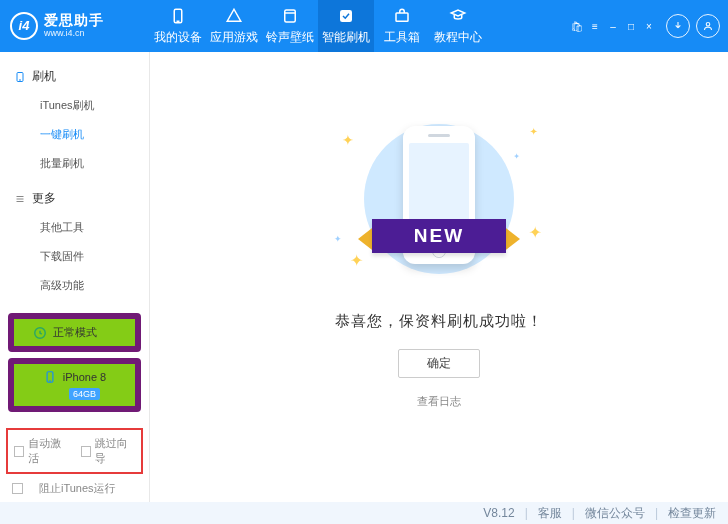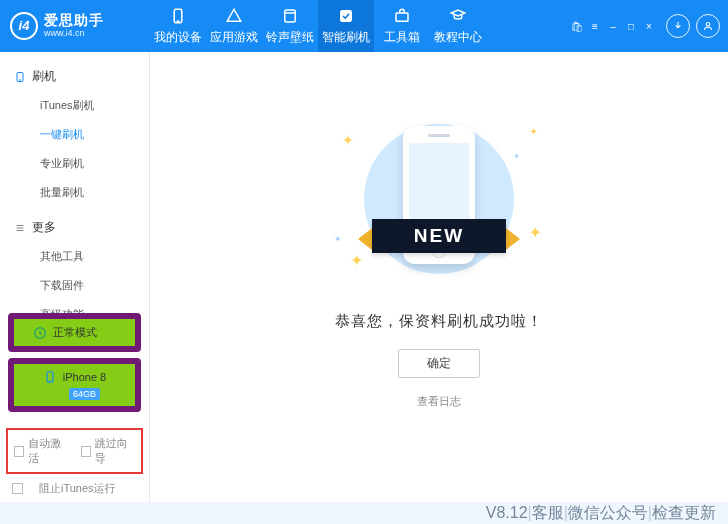--- a/index.html
+++ b/index.html
@@ -47,33 +47,33 @@
   .prevent { position: absolute; left: 12px; bottom: 6px; display: flex; align-items: center; gap: 16px; font-size: 11px; color: #888; }
 
   
   .main { flex: 1; position: relative; display: flex; flex-direction: column; align-items: center; justify-content: flex-start; padding-top: 60px; }
   .illus { width: 210px; height: 180px; position: relative; }
   .congrats { margin-top: 20px; font-size: 15px; color: #333; letter-spacing: 1px; }
   .ok-btn { margin-top: 18px; border: 1px solid #ccc; background: #fff; padding: 5px 28px; font-size: 12px; color: #444; cursor: pointer; border-radius: 2px; }
   .log-link { margin-top: 16px; font-size: 11px; color: #888; cursor: pointer; }
 
   
-  .footer { position: absolute; left: 0; right: 0; bottom: 0; height: 22px; background: #f0f6fd; display: flex; align-items: center; justify-content: flex-end; padding: 0 12px; font-size: 16px; color: #74879c; }
+  .footer { position: absolute; left: 0; right: 0; bottom: 0; height: 22px; background: #f0f6fd; display: flex; align-items: center; justify-content: flex-end; gap: 10px; padding: 0 12px; font-size: 12px; color: #74879c; }
   .footer .sep { color: #bccadb; }
 
   
   .stars { position: absolute; inset: 0; }
   .star { position: absolute; color: #ffd257; font-size: 14px; }
   .circle-bg { position: absolute; left: 50%; top: 50%; transform: translate(-50%, -52%); width: 150px; height: 150px; border-radius: 50%; background: #cfe9ff; }
   .phone { position: absolute; left: 50%; top: 50%; transform: translate(-50%, -55%); width: 72px; height: 138px; background: #fff; border-radius: 12px; box-shadow: 0 4px 10px rgba(0,0,0,.15); }
   .phone::before { content: ""; position: absolute; top: 8px; left: 50%; transform: translateX(-50%); width: 22px; height: 3px; background: #d0d7df; border-radius: 2px; }
   .phone::after { content: ""; position: absolute; bottom: 6px; left: 50%; transform: translateX(-50%); width: 12px; height: 12px; border: 1.5px solid #d0d7df; border-radius: 50%; }
   .screen { position: absolute; top: 17px; left: 6px; right: 6px; bottom: 22px; background: #e7f3ff; border-radius: 2px; }
   .ribbon { position: absolute; left: 50%; top: 56%; transform: translateX(-50%); width: 158px; height: 46px; }
-  .ribbon .strip { position: absolute; left: 12px; right: 12px; top: 6px; height: 34px; background: #0f172a; display: flex; align-items: center; justify-content: center; color: #fff; font-weight: 800; font-size: 19px; letter-spacing: 2px; box-shadow: 0 3px 4px rgba(0,0,0,.12); }
+  .ribbon .strip { position: absolute; left: 12px; right: 12px; top: 6px; height: 34px; background: #4c1d95; display: flex; align-items: center; justify-content: center; color: #fff; font-weight: 800; font-size: 19px; letter-spacing: 2px; box-shadow: 0 3px 4px rgba(0,0,0,.12); }
   .ribbon .tail-l, .ribbon .tail-r { position: absolute; top: 12px; width: 0; height: 0; border-top: 14px solid transparent; border-bottom: 14px solid transparent; }
   .ribbon .tail-l { left: -2px; border-right: 18px solid #eeb22c; }
   .ribbon .tail-r { right: -2px; border-left: 18px solid #eeb22c; }
 </style>
 </head>
 <body>
 
 <div class="header">
   <div class="logo-wrap">
     <div class="logo-icon"></div>
@@ -154,21 +154,20 @@
     <div class="side-group-title">
       <svg class="tick" viewBox="0 0 24 24" fill="none" stroke="#168bf6" stroke-width="2">
           <rect x="6" y="3" width="12" height="18" rx="2"></rect>
           <line x1="10" y1="18" x2="14" y2="18"></line>
         </svg>
       <span>刷机</span>
     </div>
     <ul class="side-list">
       <li>iTunes刷机</li>
       <li class="active">一键刷机</li>
-      <li>专业刷机</li>
       <li>批量刷机</li>
     </ul>
 
     <div class="side-group-title" style="margin-top:6px;">
       <svg class="tick" viewBox="0 0 24 24" fill="none" stroke="#888" stroke-width="2">
           <line x1="5" y1="7" x2="19" y2="7"></line>
           <line x1="5" y1="12" x2="19" y2="12"></line>
           <line x1="5" y1="17" x2="19" y2="17"></line>
         </svg>
       <span>更多</span>

